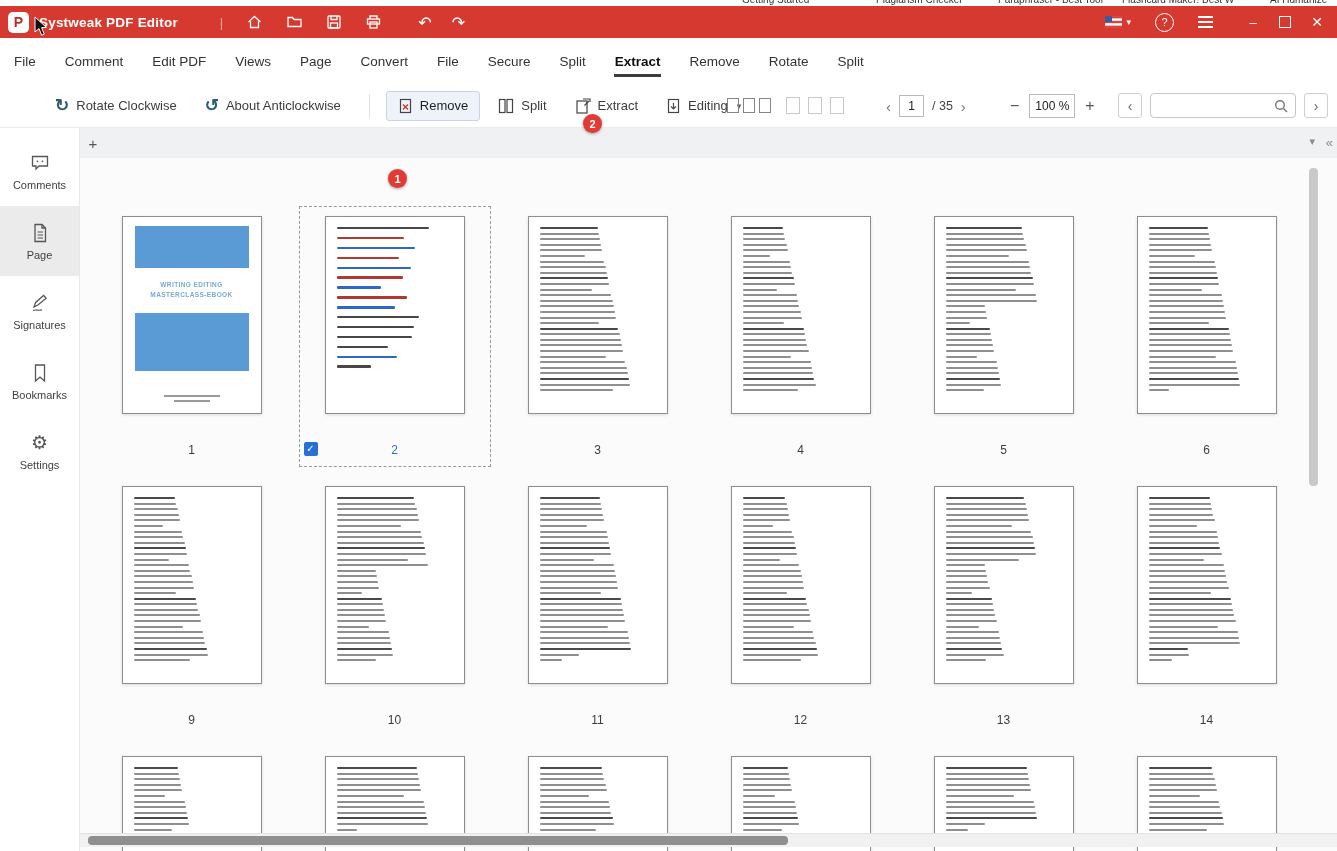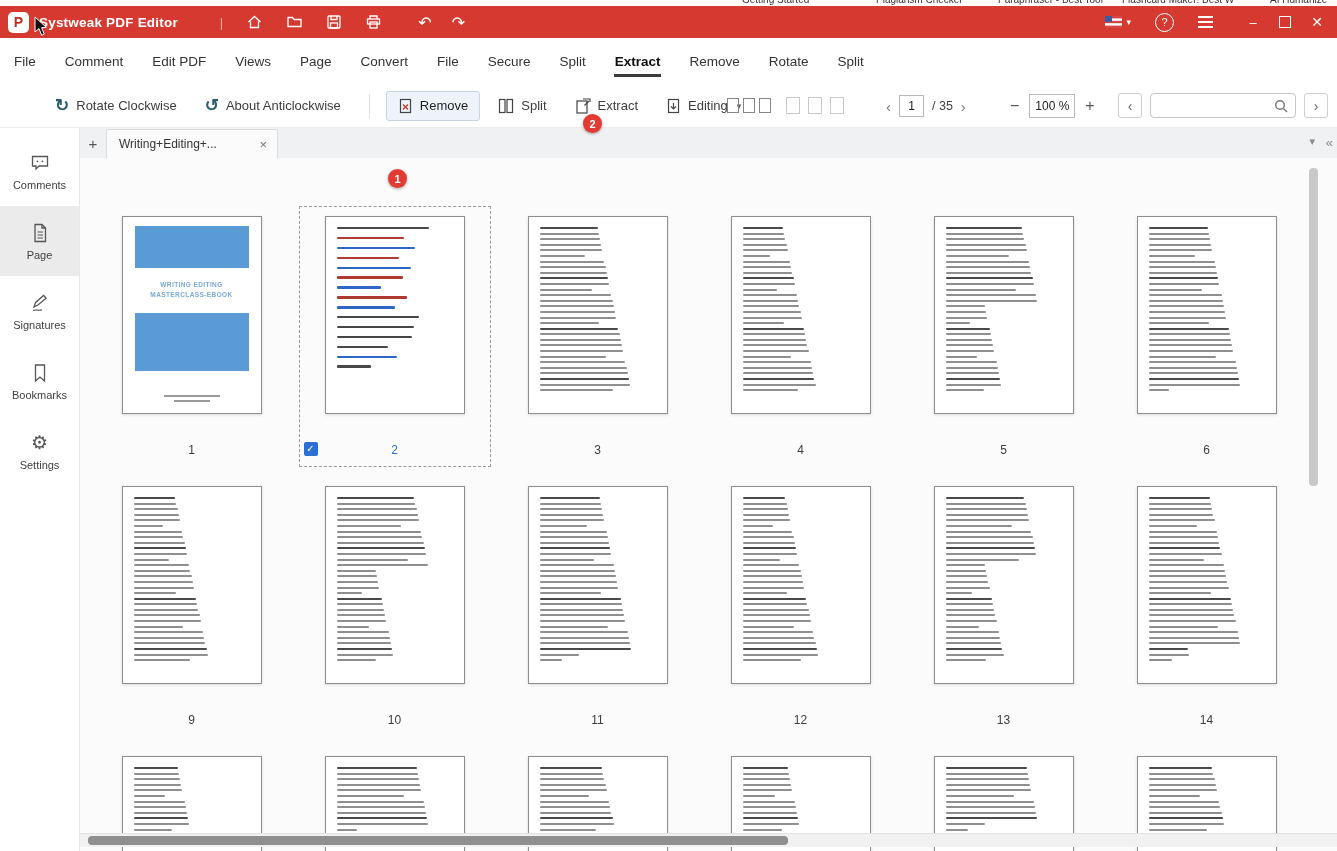--- a/index.html
+++ b/index.html
@@ -266,24 +266,20 @@
       <svg width="14" height="14" viewBox="0 0 14 14" fill="none" stroke="#777" stroke-width="1.4">
           <circle cx="6" cy="6" r="4.3"></circle>
           <path d="M9.4 9.4 L13 13"></path>
         </svg>
     </div>
     <div class="boxbtn right">›</div>
   </div>
 
   <div class="tabbar">
     <div class="plus">+</div>
-    <div class="tab">
-      <span>Writing+Editing+...</span>
-      <span class="tab-close">×</span>
-    </div>
     <span class="tab-chev single">▾</span>
     <span class="tab-chev dbl">«</span>
   </div>
 
   <div class="sidebar">
     <div class="side-item">
       <span class="side-ico">
         <svg width="20" height="18" viewBox="0 0 20 18" fill="none" stroke="#565656" stroke-width="1.3">
             <path d="M2.5 2.5 h15 v9.5 h-8.5 l-3 3 v-3 h-3.5 z"></path>
             <circle cx="7.5" cy="7.3" r="0.9" fill="#565656" stroke="none"></circle>

